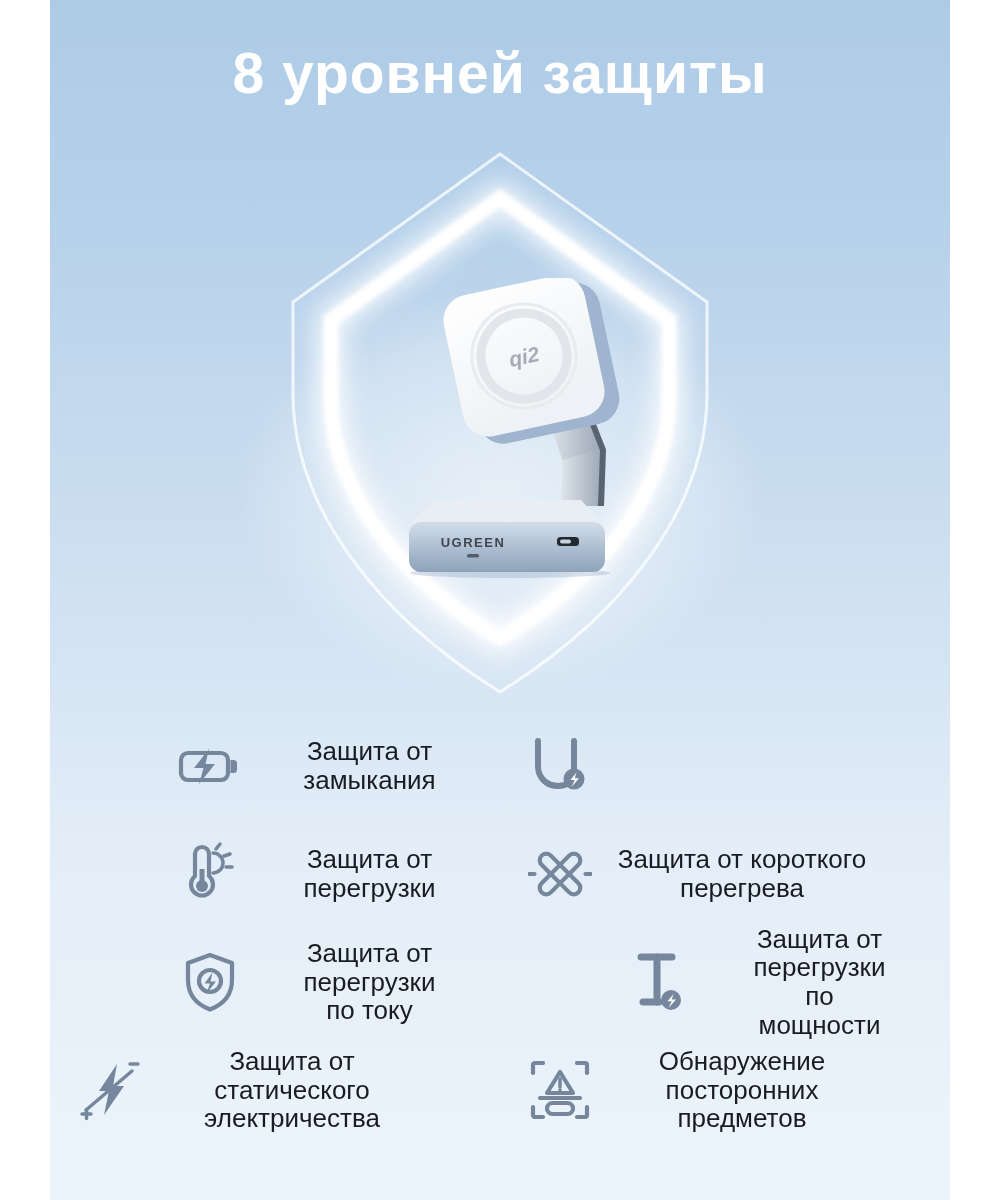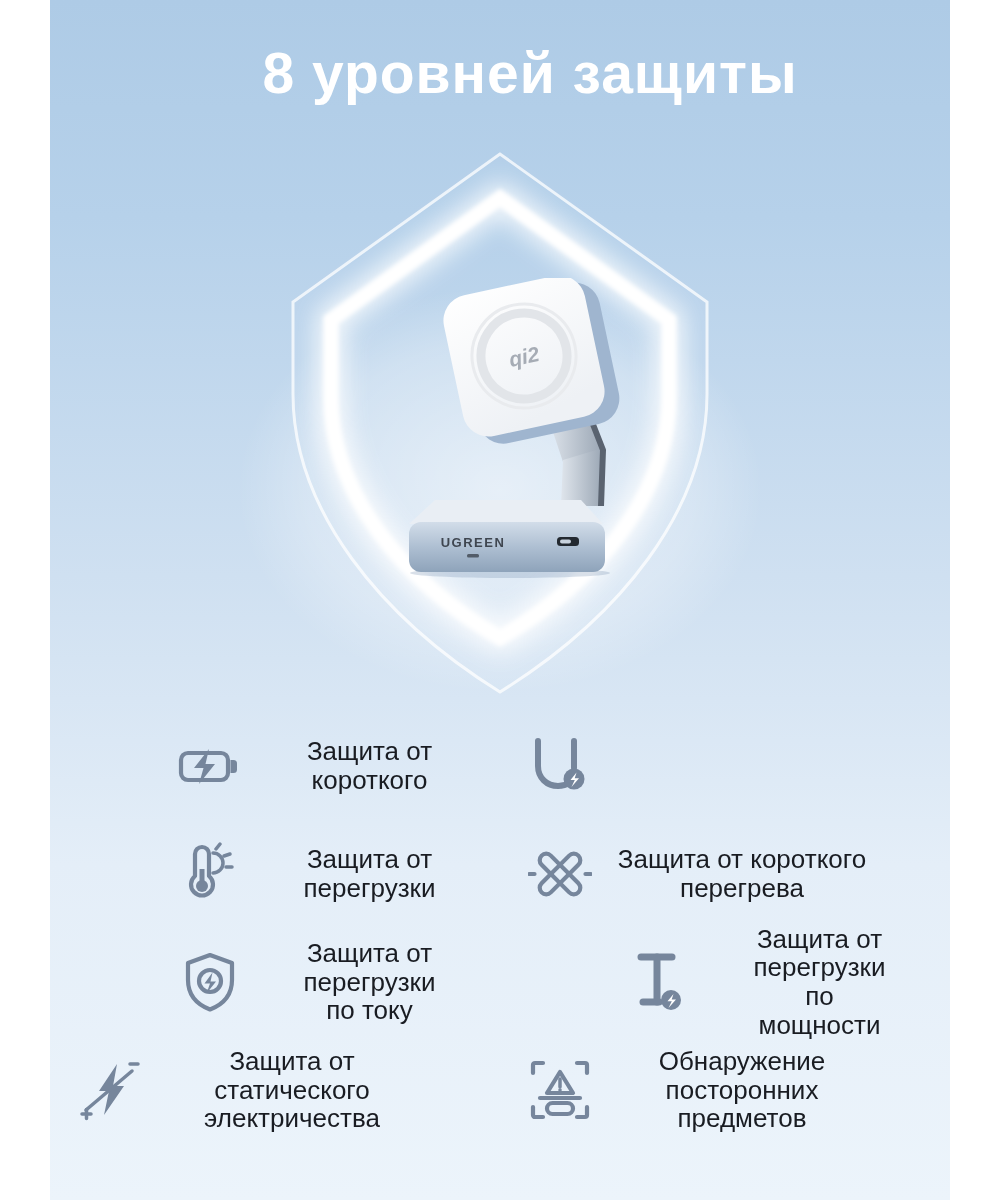--- a/index.html
+++ b/index.html
@@ -3,21 +3,21 @@
 <meta charset="utf-8">
 <style>
   html,body{margin:0;padding:0;background:#ffffff;}
   .canvas{position:relative;width:1000px;height:1200px;margin:0 auto;background:#ffffff;overflow:hidden;
           font-family:"Liberation Sans",sans-serif;}
   .stage{position:absolute;left:50px;top:0;width:900px;height:1200px;
          background:linear-gradient(180deg,#aecbe6 0%,#b6d1ea 18%,#cfe0f1 48%,#e4eef8 72%,#ecf4fb 100%);}
   .halo{position:absolute;left:100px;top:220px;width:700px;height:540px;pointer-events:none;
         background:radial-gradient(closest-side,rgba(255,255,255,0.55),rgba(255,255,255,0.25) 55%,rgba(255,255,255,0) 75%);}
   .title{position:absolute;left:0;top:40px;width:900px;text-align:center;
-         font-size:57px;font-weight:700;color:#ffffff;letter-spacing:1px;margin-left:30px;}
+         font-size:57px;font-weight:700;color:#ffffff;letter-spacing:1px;}
   .shield-svg{position:absolute;left:235px;top:148px;}
   .product-svg{position:absolute;left:355px;top:278px;}
 
   .grid{position:absolute;left:0;top:712px;width:900px;display:grid;
         grid-template-columns:450px 450px;grid-auto-rows:108px;}
   .cell{display:flex;align-items:center;}
   .cell.left{padding-left:128px;gap:45px;}
   .cell.right{padding-left:28px;}
   .icn{flex:0 0 64px;height:64px;margin-right:8px;}
   .txt{flex:1;text-align:center;padding-right:56px;color:#191c22;font-size:26px;line-height:1.1;}
@@ -106,21 +106,21 @@
       <div class="cell left">
         <span class="icn">
           <svg class="fi" viewBox="0 0 64 64">
             <rect class="st" x="3" y="19" width="47" height="27" rx="7"></rect>
             <path class="fl" d="M52.5,26 h3 a3.5,3.5 0 0 1 3.5,3.5 v6 a3.5,3.5 0 0 1 -3.5,3.5 h-3 z"></path>
             <path class="fl" d="M31,15 L16,34 h9.5 L21,50 L37,30 h-9.5 z"></path>
           </svg>
         </span>
         <span class="txt">
           <span class="ln">Защита от</span>
-          <span class="ln">короткого</span>
+          <span class="ln">замыкания</span>
         </span>
       </div>
 
       <div class="cell right">
         <span class="icn">
           <svg class="fi" viewBox="0 0 64 64">
             <path class="st w6" d="M10,7 v25 c0,12 9,20 20,20 c4.5,0 8.5,-1.3 12,-3.6"></path>
             <path class="st w6" d="M46,7 v27"></path>
             <circle class="fl" cx="46" cy="45" r="10.5"></circle>
             <path class="wf" d="M48.5,38.5 l-6,7.5 h4.3 l-3.3,7 l7.5,-8.8 h-4.3 z"></path>

